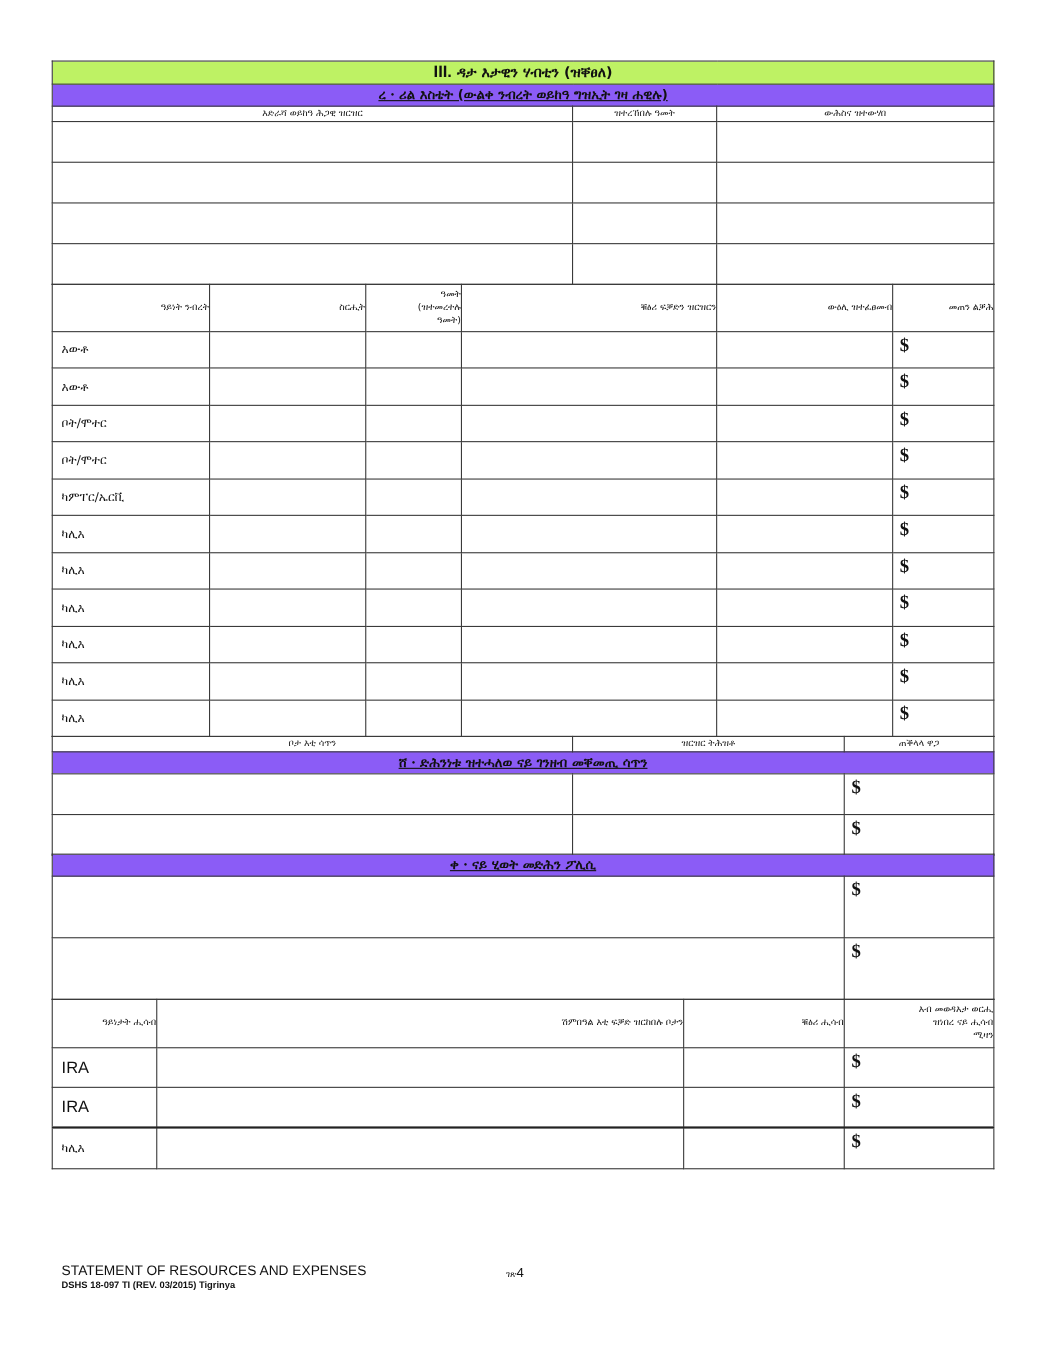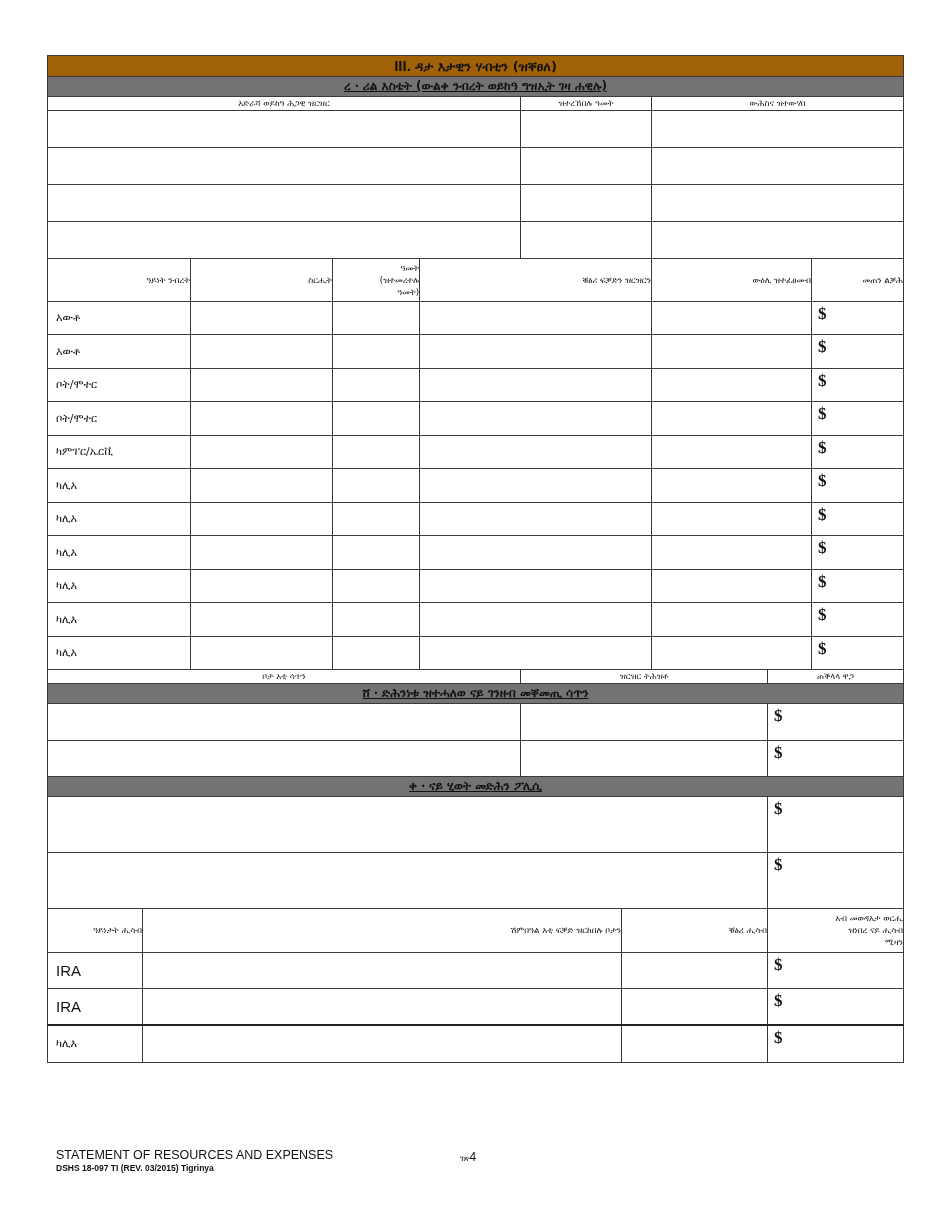--- a/index.html
+++ b/index.html
@@ -1,23 +1,23 @@
 <!DOCTYPE html>
 <html><head>
 <meta charset="utf-8">
 <style>
   html, body { margin: 0; padding: 0; background: #ffffff; }
   body { width: 950px; height: 1230px; position: relative; overflow: hidden;
          font-family: "DejaVu Sans", sans-serif; color: #111; }
   .form { position: absolute; left: 47px; top: 55px; width: 856px; }
   table { border-collapse: collapse; width: 856px; table-layout: fixed; }
   td { border: 1.5px solid #3a3a3a; padding: 0; vertical-align: top; font-size: 9px; }
-  .banner-main { background: #a16207; height: 19px; text-align: center; font-weight: bold;
+  .banner-main { background: #bef264; height: 19px; text-align: center; font-weight: bold;
                  font-size: 13px; line-height: 19px; }
-  .banner { background: #737373; height: 18px; text-align: center; font-weight: bold;
+  .banner { background: #8b5cf6; height: 18px; text-align: center; font-weight: bold;
             font-size: 12px; line-height: 19px; }
   .banner span, .banner-main span { text-decoration: none; }
   .banner .u { text-decoration: underline; }
   .colhead { text-align: center; font-size: 8.5px; height: 13px; line-height: 13px; color: #222; }
   .tallhead { text-align: right; vertical-align: middle; font-size: 8.5px; line-height: 12px; }
   .label { font-size: 11px; padding: 0 0 0 8px; vertical-align: middle; }
   .label-ira { font-family: "Liberation Sans", sans-serif; font-size: 15px; padding-left: 8px; vertical-align: middle; }
   .dollar { font-family: "Liberation Serif", serif; font-weight: bold; font-size: 17px;
             padding: 2px 0 0 6px; }
   .roman { font-family: "Liberation Sans", sans-serif; font-weight: bold; font-size: 15px; }

